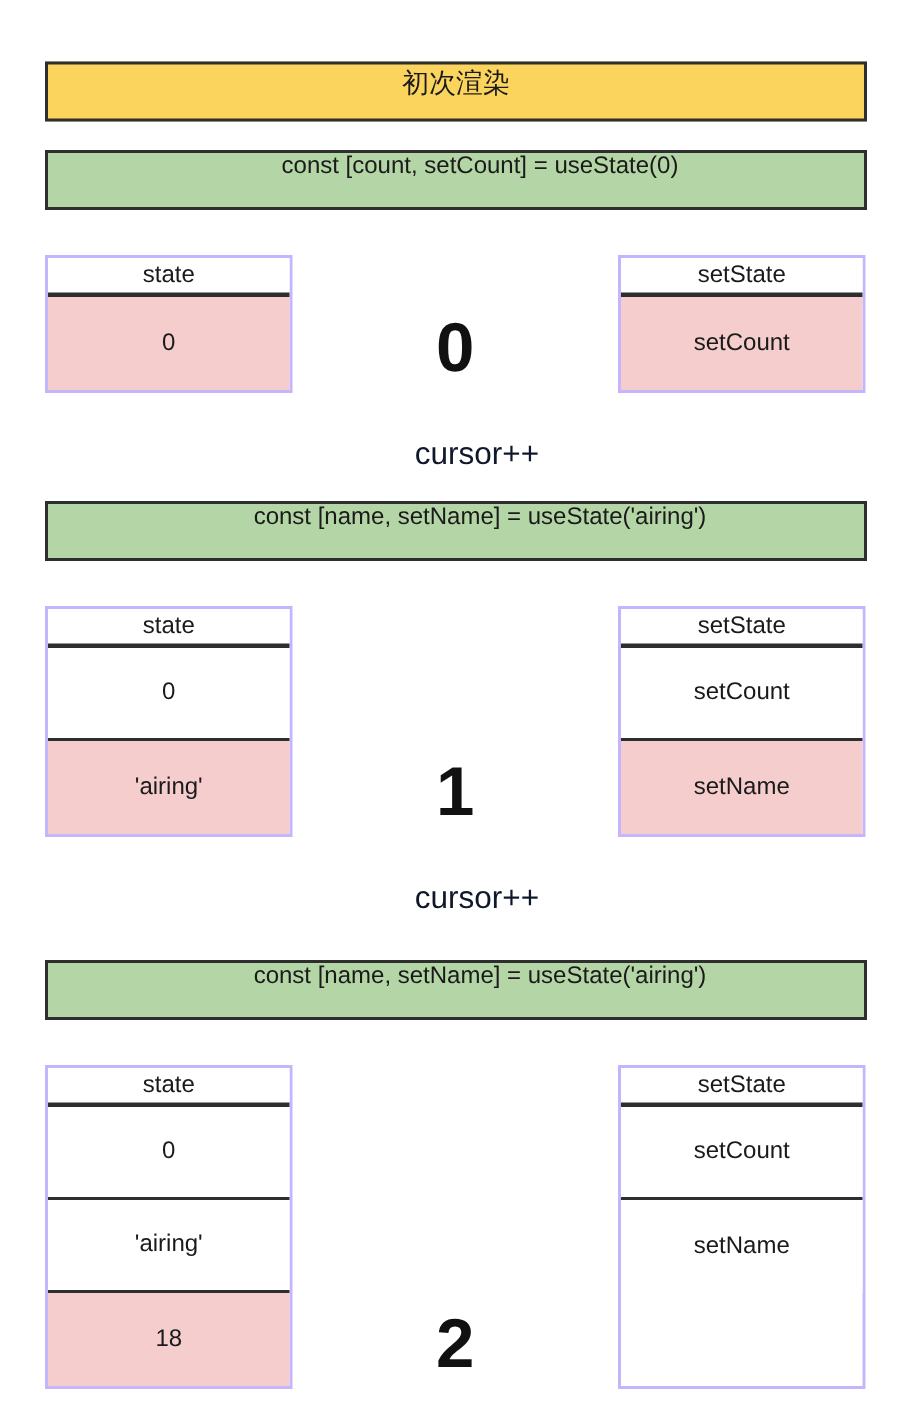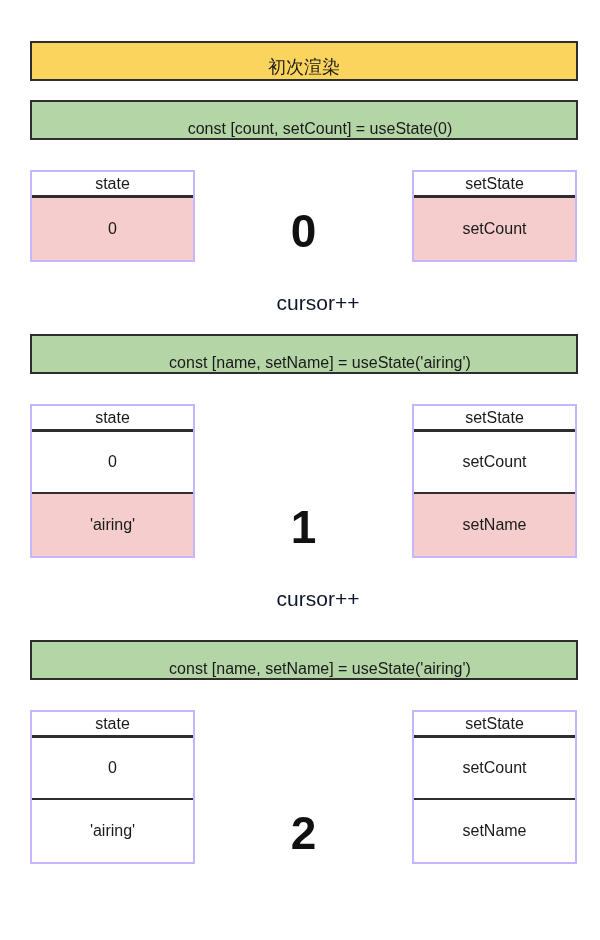--- a/index.html
+++ b/index.html
@@ -16,21 +16,21 @@
     height: 940px;
     padding-top: 41px;
     position: relative;
   }
   .banner {
     margin-left: 30px;
     width: 548px;
     height: 40px;
     border: 2px solid #2e2e2e;
     display: flex;
-    align-items: flex-end;
+    align-items: flex-start;
     justify-content: center;
     font-size: 16px;
   }
   .banner.yellow { background: #fbd45e; font-size: 18px; }
   .banner.green  { background: #b4d6a6; padding-left: 32px; }
   .banner.mt19 { margin-top: 19px; }
   .banner.mt18 { margin-top: 18px; }
   .banner.mt28 { margin-top: 28px; }
 
   .tables-row {
@@ -146,20 +146,21 @@
 
   <div class="banner green mt28">
     <span>const [name, setName] = useState('airing')</span>
   </div>
 
   <div class="tables-row">
     <div class="tbl">
       <div class="thead">state</div>
       <div class="cell">0</div>
       <div class="cell">'airing'</div>
+      <div class="cell pink">18</div>
     </div>
     <div class="centercol">
       <div class="bignum">2</div>
     </div>
     <div class="tbl">
       <div class="thead">setState</div>
       <div class="cell">setCount</div>
       <div class="cell">setName</div>
     </div>
   </div>

